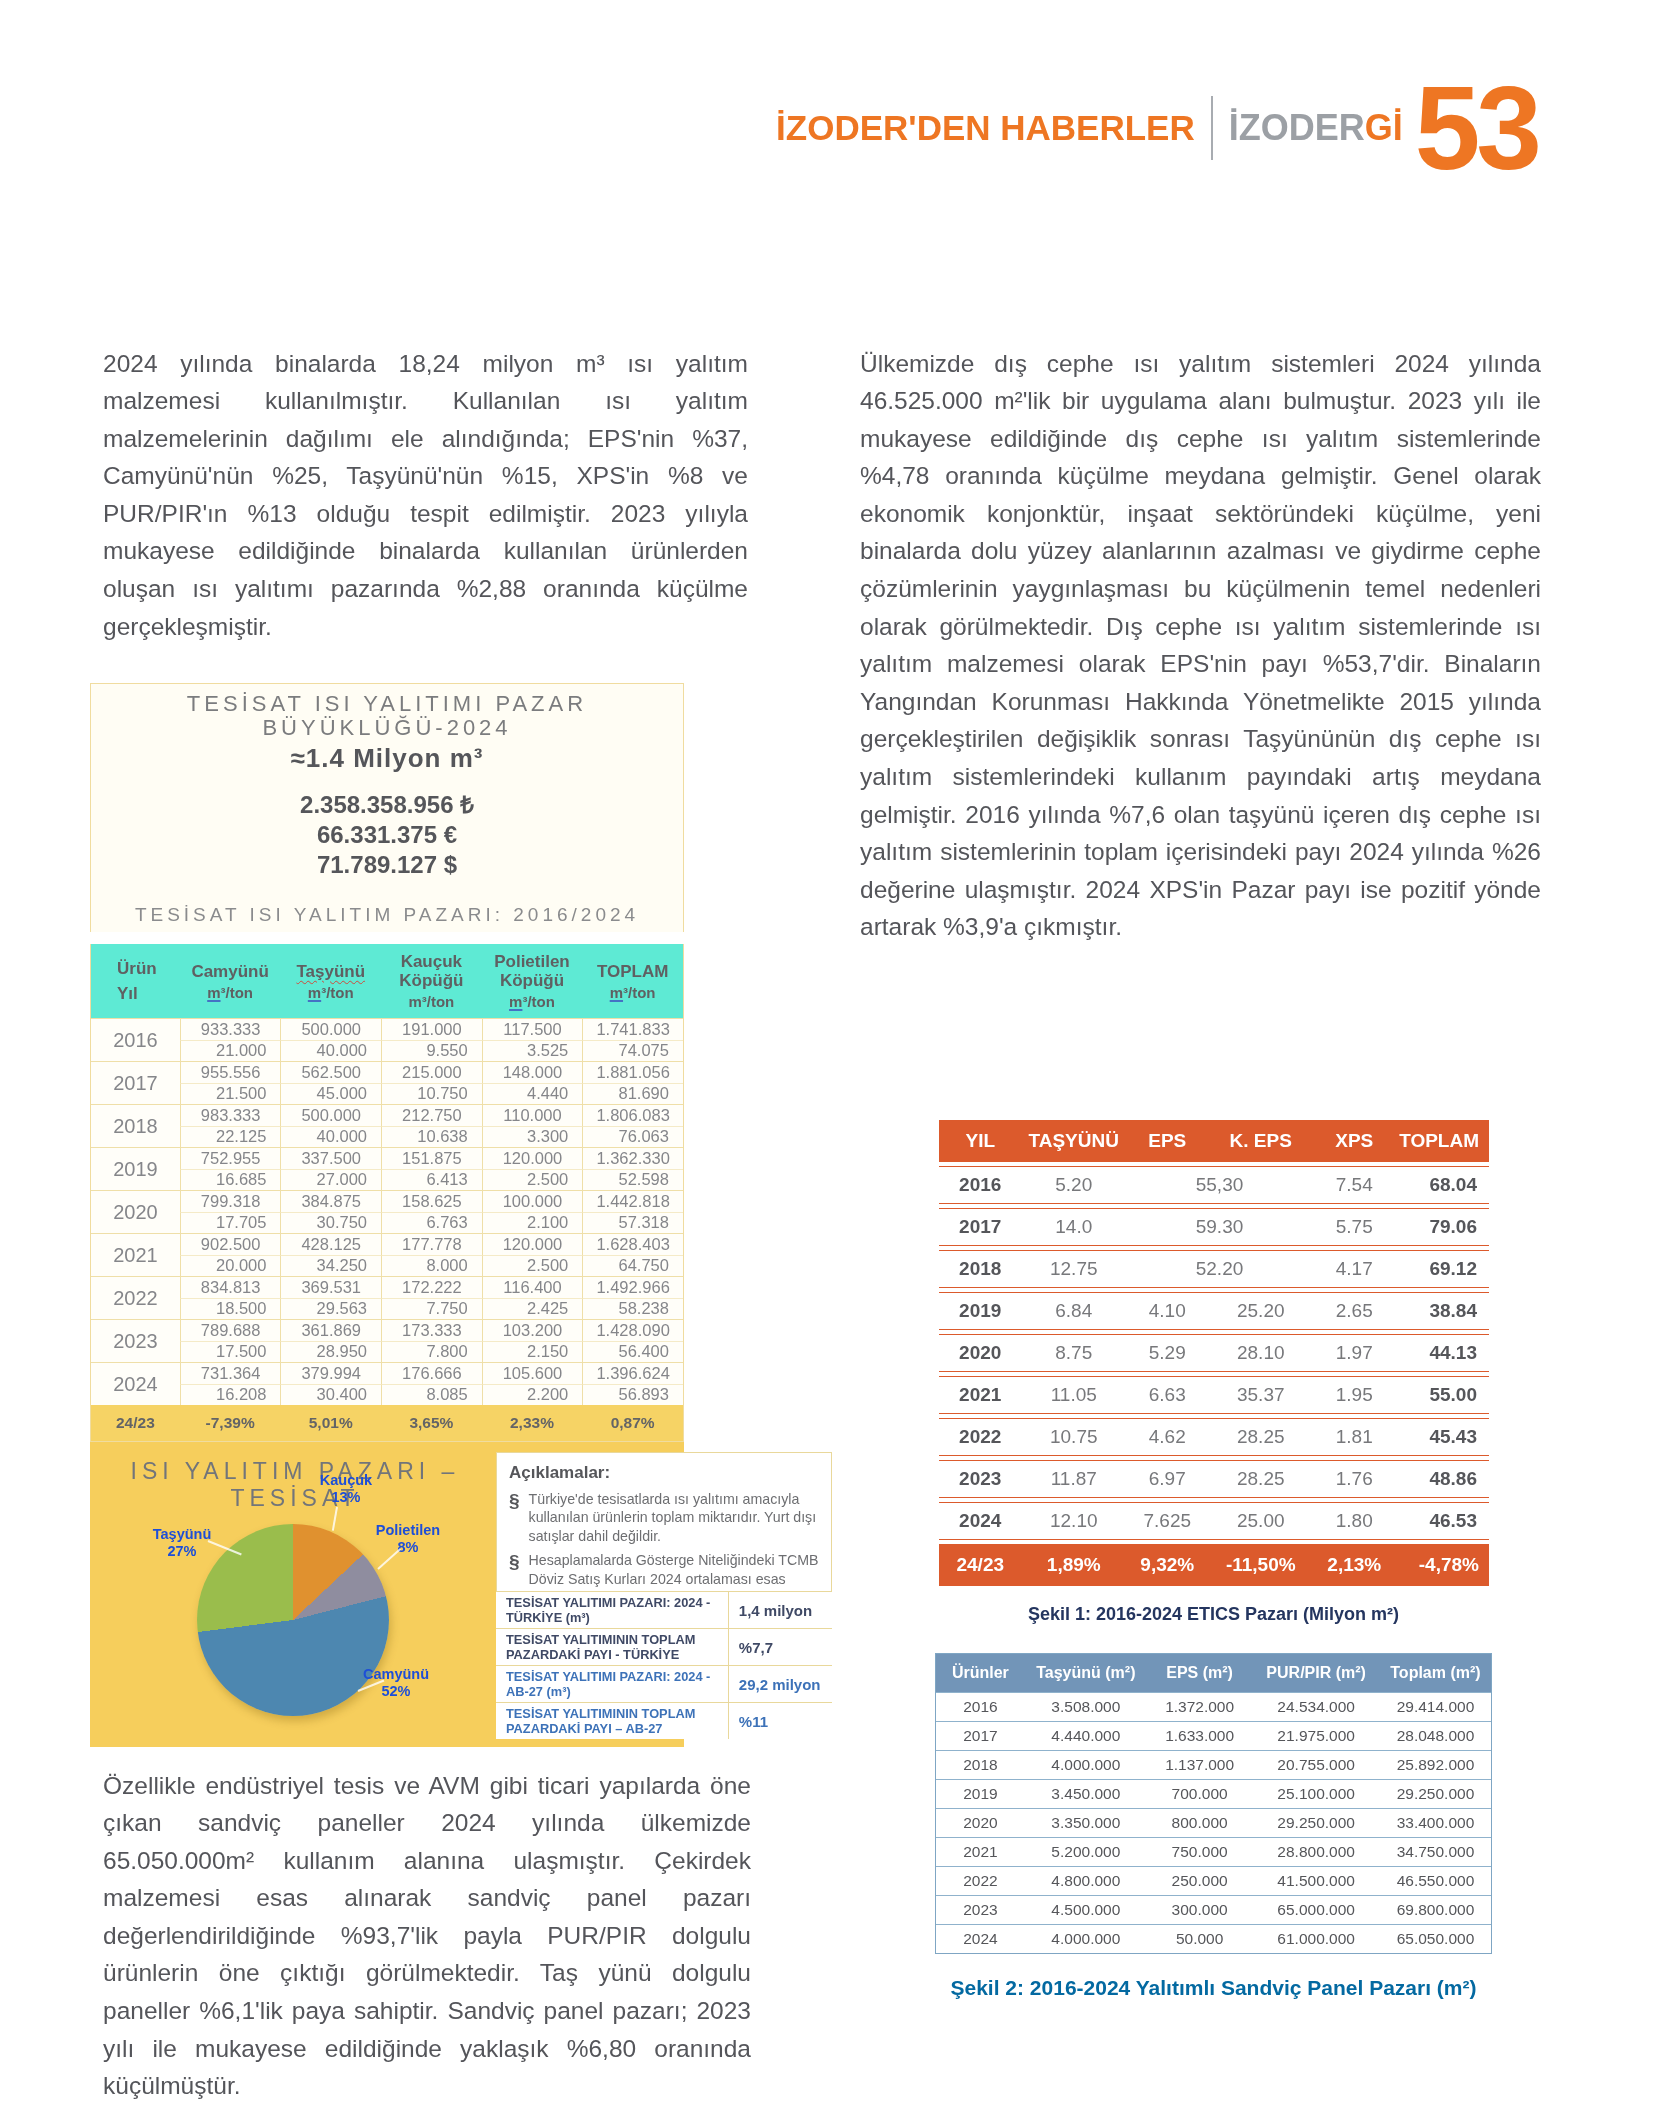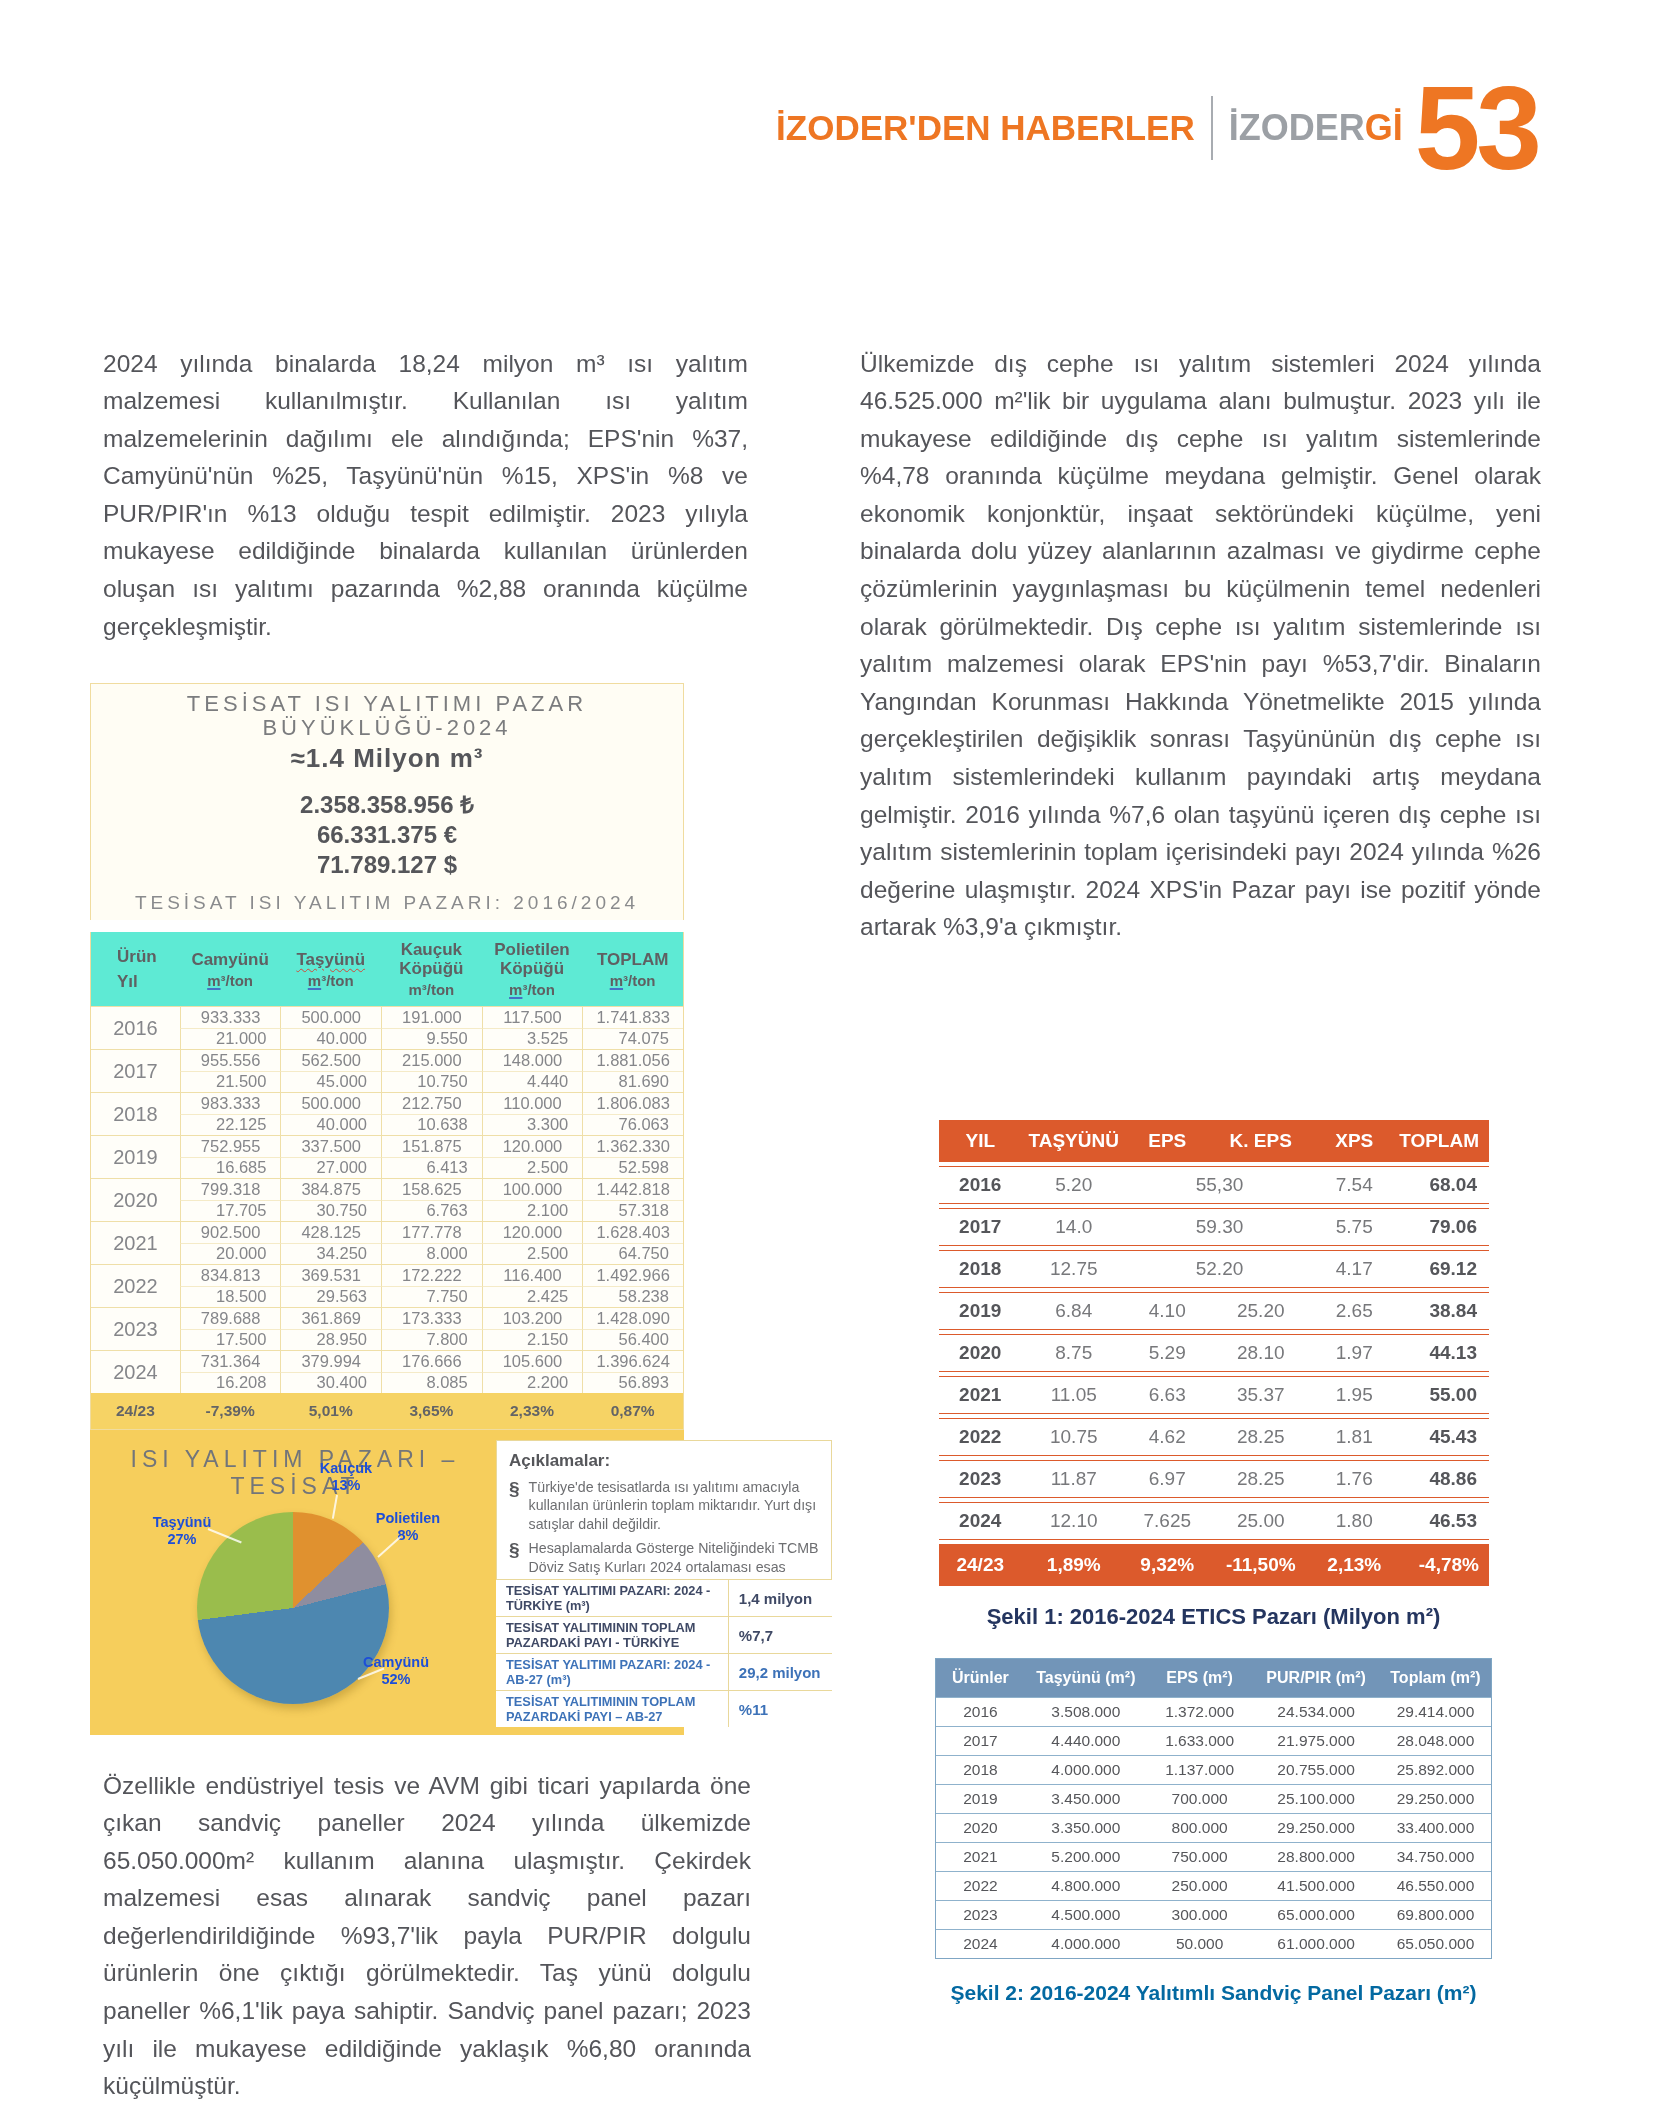--- a/index.html
+++ b/index.html
@@ -20,21 +20,21 @@
   #para1{left:103px;top:320px;width:645px;}
   #para2{left:103px;top:1742px;width:648px;}
   #para-right{left:860px;top:320px;width:681px;}
 
   
   .figure{position:absolute;left:90px;top:683px;width:594px;}
   .fig-top{background:#FFFDF4;border:1px solid #F0DC9F;border-bottom:none;text-align:center;padding:8px 10px 6px;}
   .fig-title{font-size:22px;line-height:24px;letter-spacing:4px;color:#7B7C7E;}
   .fig-volume{margin-top:4px;font-size:26px;line-height:28px;font-weight:bold;color:#55565A;letter-spacing:1px;}
   .fig-amounts{margin-top:18px;font-size:24px;line-height:30px;font-weight:bold;color:#55565A;}
-  .fig-subtitle{margin-top:12px;font-size:19px;line-height:22px;letter-spacing:4px;color:#8A8B8D;}
+  .fig-subtitle{margin-top:24px;font-size:19px;line-height:22px;letter-spacing:4px;color:#8A8B8D;}
 
   .fig-grid{border:1px solid #F0DC9F;border-top:none;background:#FFFEF9;}
   #fig-head{display:grid;grid-template-columns:15% 17% 17% 17% 17% 17%;background:#5eead4;height:74px;margin-top:12px;}
   .fh-cell{display:flex;flex-direction:column;justify-content:center;align-items:center;font-weight:bold;color:#5F6062;}
   .fh-cell.corner{align-items:flex-start;padding-left:26px;gap:6px;}
   .fh-name{font-size:17px;line-height:19px;text-align:center;}
   .wavy{text-decoration:underline wavy #D04A3A;text-decoration-thickness:1px;text-underline-offset:3px;}
   .fh-unit{font-size:15px;margin-top:3px;}
   .mu{text-decoration:underline solid #4472C4;text-decoration-thickness:2px;text-underline-offset:2px;}
 
@@ -73,21 +73,21 @@
   .et-h{text-align:center;}
   .et-h:last-child{text-align:right;padding-right:10px;}
   .etics-row{display:grid;grid-template-columns:15% 19% 15% 19% 15% 17%;height:38px;margin-top:4px;align-items:center;border-top:1px solid #DC5A2C;border-bottom:1px solid #DC5A2C;font-size:19px;color:#77787B;}
   .et-year{font-weight:bold;color:#55565A;text-align:center;font-size:19px;}
   .et-val{text-align:center;}
   .et-span{grid-column:3/5;text-align:center;}
   .et-total{font-weight:bold;color:#55565A;text-align:right;padding-right:12px;}
   #etics-change{display:grid;grid-template-columns:15% 19% 15% 19% 15% 17%;background:#DC5A2C;height:42px;margin-top:4px;align-items:center;color:#fff;font-weight:bold;font-size:19px;}
   .ec{text-align:center;}
   .ec:last-child{text-align:right;padding-right:10px;}
-  .caption1{margin-top:18px;text-align:center;font-size:22px;font-weight:bold;color:#24355F;}
+  .caption1{margin-top:18px;text-align:center;font-size:18px;font-weight:bold;color:#24355F;}
 
   .sandwich{margin-top:28px;width:557px;border:1px solid #7FA6C4;}
   #sand-head{display:grid;grid-template-columns:16% 22% 19% 23% 20%;background:#7295B8;height:38px;align-items:center;color:#fff;font-weight:bold;font-size:16px;}
   .sa-h{text-align:center;}
   .sand-row{display:grid;grid-template-columns:16% 22% 19% 23% 20%;height:29px;align-items:center;border-top:1px solid #8FB2CC;font-size:15.5px;color:#55565A;}
   .sa-val{text-align:center;}
   .caption2{margin-top:22px;text-align:center;font-size:21px;font-weight:bold;color:#0369a1;}
 </style>
 </head>
 <body>

